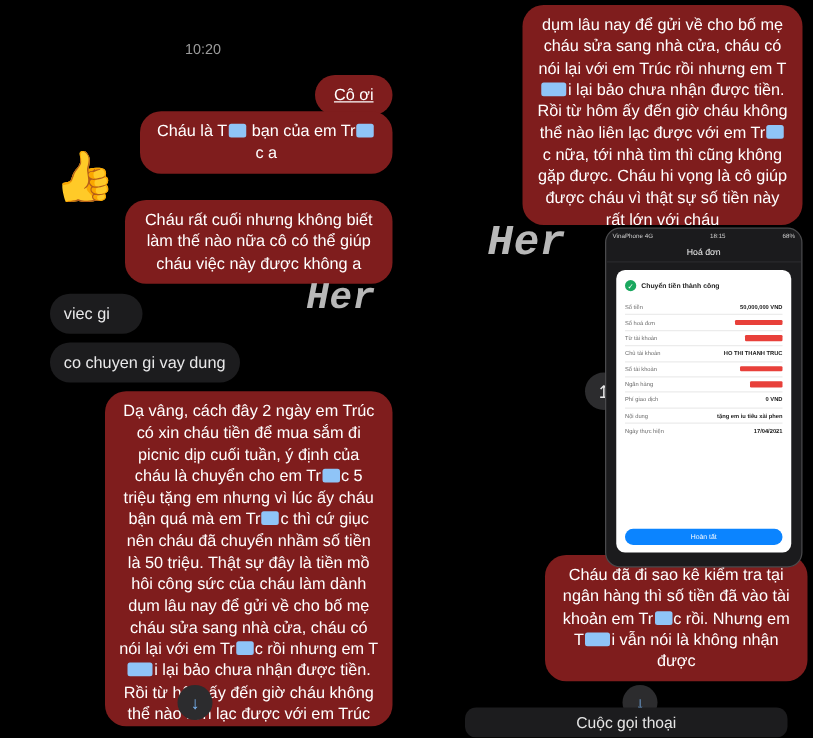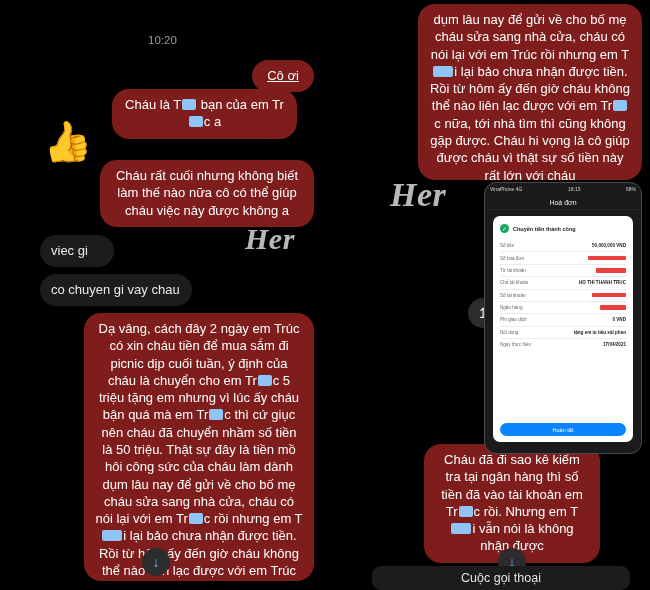--- a/index.html
+++ b/index.html
@@ -62,21 +62,21 @@
   
   .thumb {
     position:absolute; left:42px; top:122px;
     font-size: 40px; color:#1878f3; line-height:1;
     transform: rotate(-8deg);
   }
 
   
   .wm {
     position:absolute;
-    font-family: Liberation Serif, serif;
+    font-family: Liberation Mono, monospace;
     font-style: italic;
     color: rgba(255,255,255,.72);
     font-weight: bold;
     letter-spacing: .5px;
     text-shadow: 0 1px 3px rgba(0,0,0,.6);
     pointer-events:none;
   }
   .wm1 { left:245px; top:222px; font-size:30px; }
   .wm2 { left:390px; top:178px; font-size:34px; }
 
@@ -161,38 +161,38 @@
 <div class="screen">
 
   <div class="pane-left">
 
     <div class="timestamp">10:20</div>
 
     <div class="bubble out" style="left:252px; top:60px; width:62px;text-decoration:underline;">
       <span>Cô ơi</span>
     </div>
 
-    <div class="bubble out" style="left:112px; top:89px; width:185px;">
+    <div class="bubble out" style="left:112px; top:89px; width:202px;">
       <span>
         <span>Cháu là T</span><span class="redact w1"></span><span> bạn của em Tr</span><span class="redact w1"></span><span>c a</span>
       </span>
     </div>
 
     <div class="thumb">👍</div>
 
     <div class="bubble out" style="left:100px; top:160px; width:214px;">
       <span>Cháu rất cuối nhưng không biết làm thế nào nữa cô có thể giúp cháu việc này được không a</span>
     </div>
 
     <div class="bubble in" style="left:40px; top:235px; width:74px;">
       <span>viec gi</span>
     </div>
 
     <div class="bubble in" style="left:40px; top:274px; width:152px;">
-      <span>co chuyen gi vay chau</span>
+      <span>co chuyen gi vay dung</span>
     </div>
 
     <div class="bubble out" style="left:84px; top:313px; width:230px; height:268px; overflow:hidden;">
       <span>
         <span>Dạ vâng, cách đây 2 ngày em Trúc có xin cháu tiền để mua sắm đi picnic dịp cuối tuần, ý định của cháu là chuyển cho em Tr</span><span class="redact w1"></span><span>c 5 triệu tặng em nhưng vì lúc ấy cháu bận quá mà em Tr</span><span class="redact w1"></span><span>c thì cứ giục nên cháu đã chuyển nhầm số tiền là 50 triệu. Thật sự đây là tiền mồ hôi công sức của cháu làm dành dụm lâu nay để gửi về cho bố mẹ cháu sửa sang nhà cửa, cháu có nói lại với em Tr</span><span class="redact w1"></span><span>c rồi nhưng em T</span><span class="redact w2"></span><span>i lại bảo chưa nhận được tiền. Rồi từ hôm ấy đến giờ cháu không thể nào liên lạc được với em Trúc</span>
       </span>
     </div>
 
     <div class="wm wm1">Her</div>
 
@@ -208,21 +208,21 @@
         <span>dụm lâu nay để gửi về cho bố mẹ cháu sửa sang nhà cửa, cháu có nói lại với em Trúc rồi nhưng em T</span><span class="redact w2"></span><span>i lại bảo chưa nhận được tiền. Rồi từ hôm ấy đến giờ cháu không thể nào liên lạc được với em Tr</span><span class="redact w1"></span><span>c nữa, tới nhà tìm thì cũng không gặp được. Cháu hi vọng là cô giúp được cháu vì thật sự số tiền này rất lớn với cháu</span>
       </span>
     </div>
 
     <div class="wm wm2" style="left:6px; top:176px;">Her</div>
 
     <div class="sharebtn" style="left:84px; top:298px;">
       <span>↥</span>
     </div>
 
-    <div class="bubble out" style="left:40px; top:444px; width:176px;">
+    <div class="bubble out" style="left:52px; top:444px; width:210px;">
       <span>
         <span>Cháu đã đi sao kê kiểm tra tại ngân hàng thì số tiền đã vào tài khoản em Tr</span><span class="redact w1"></span><span>c rồi. Nhưng em T</span><span class="redact w2"></span><span>i vẫn nói là không nhận được</span>
       </span>
     </div>
 
     <div class="scrollbtn" style="left:114px; top:548px;">
       <span>↓</span>
     </div>
   </div>
 

